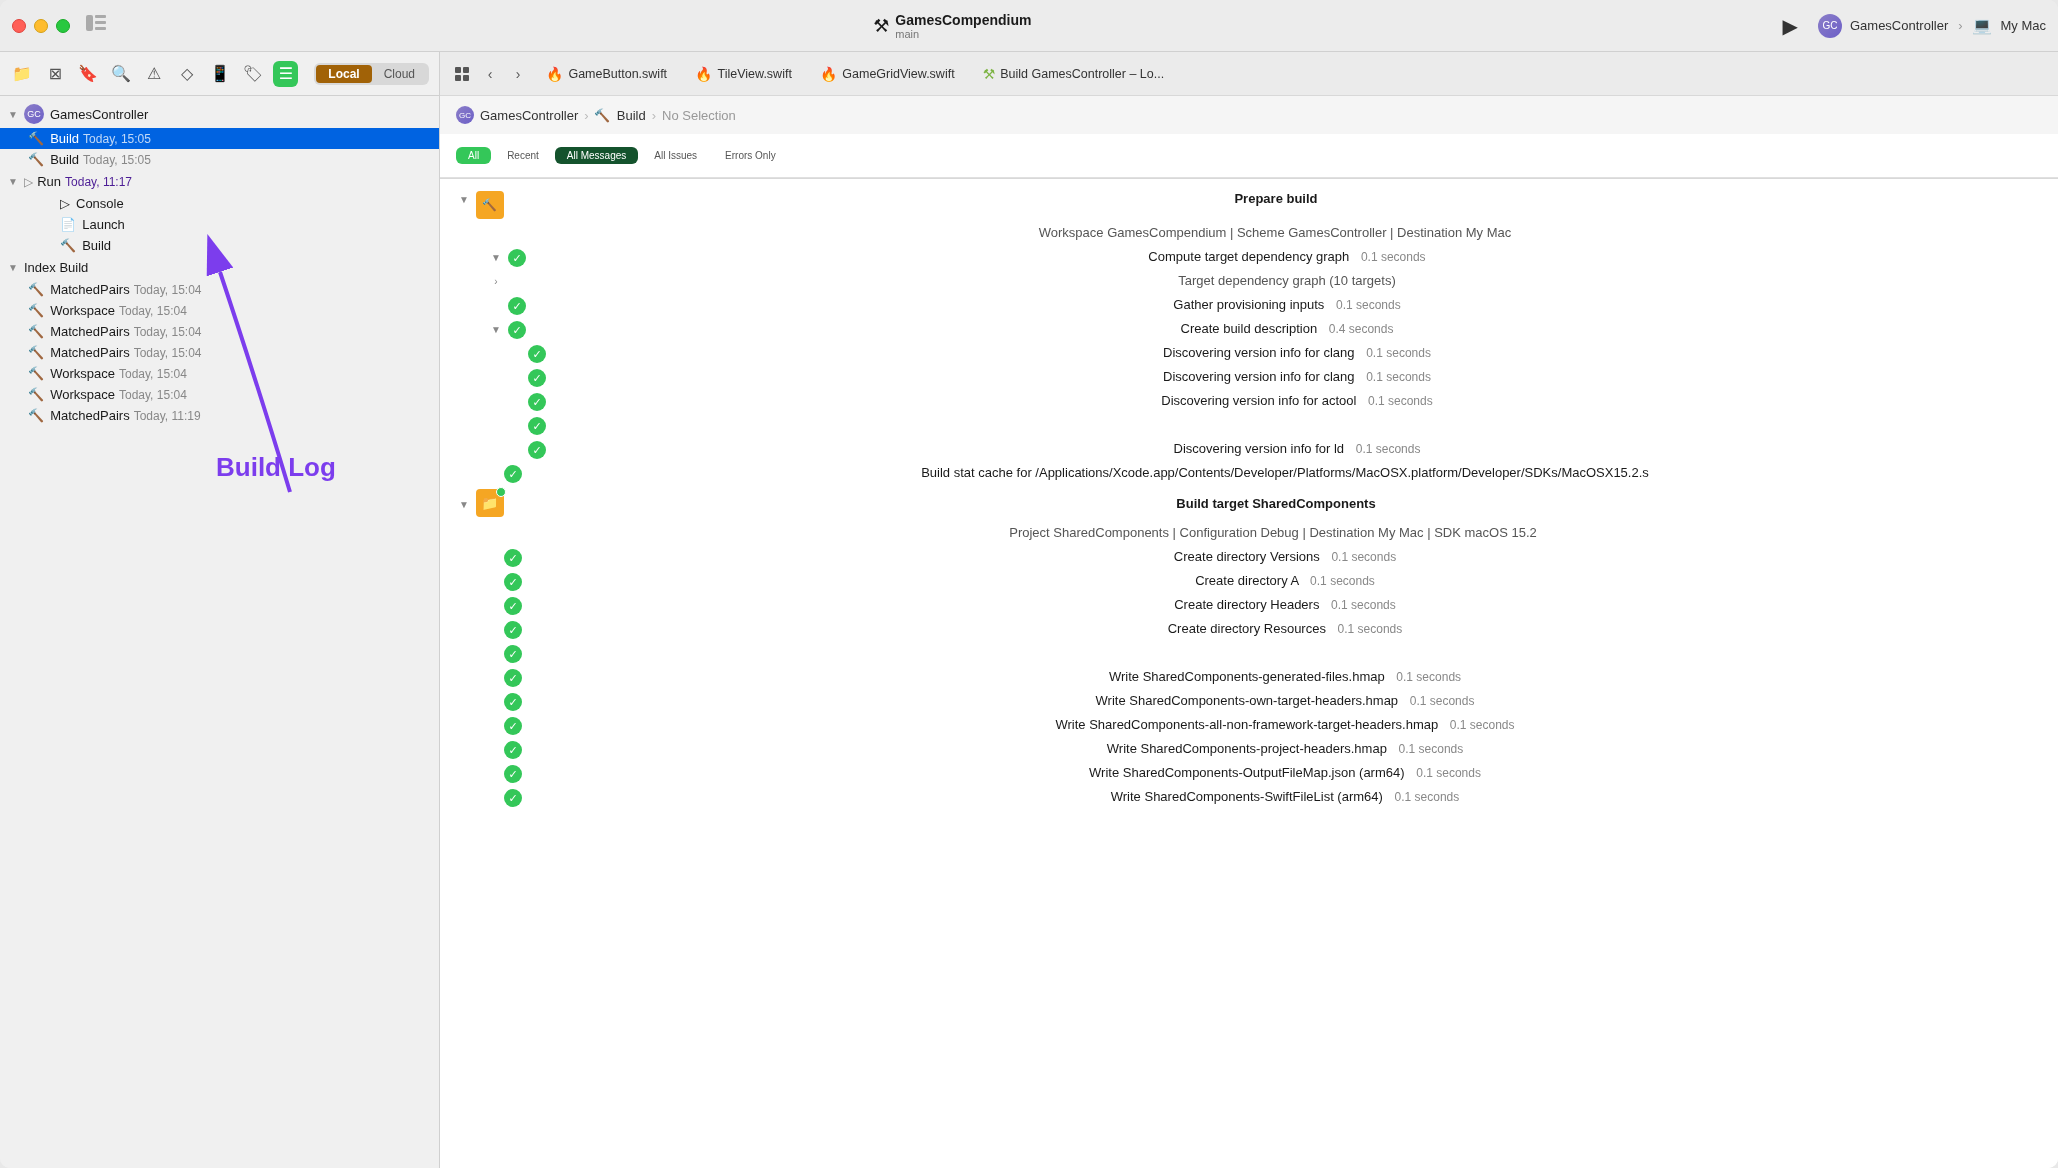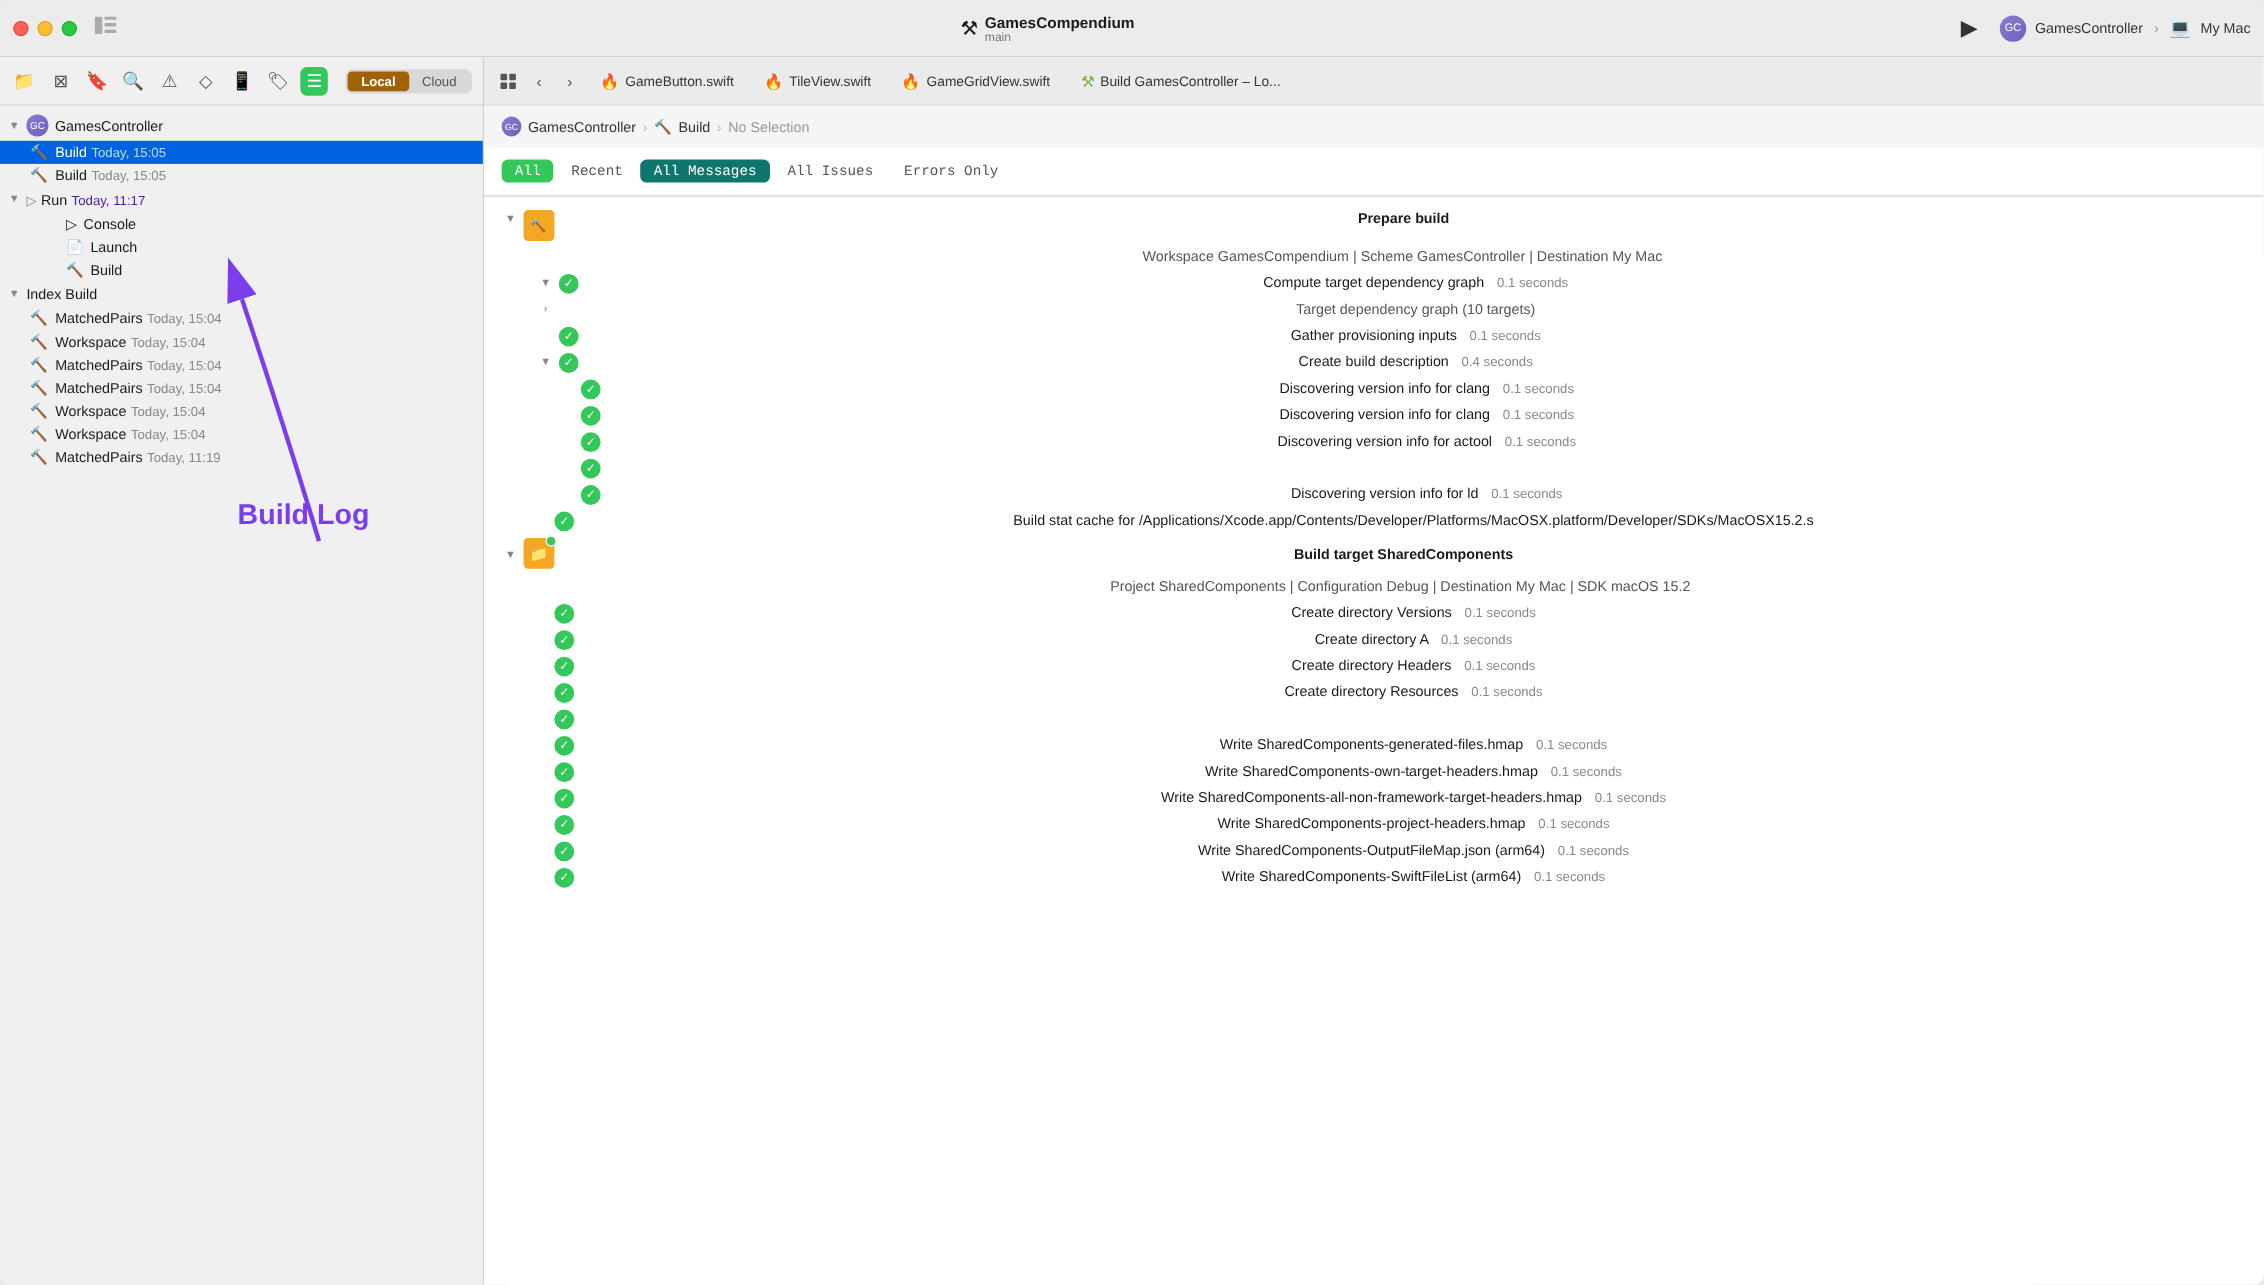--- a/index.html
+++ b/index.html
@@ -277,36 +277,35 @@
       align-items: center;
       padding: 0 16px;
       gap: 4px;
       border-bottom: 1px solid #e0e0e0;
       background: #ffffff;
     }
 
     .filter-tab {
       padding: 3px 12px;
       border-radius: 6px;
-      font-size: 13px;
+      font-size: 10px;
       cursor: pointer;
       border: none;
       background: transparent;
       color: #555;
-      font-family: Liberation Mono, monospace;
     }
 
     .filter-tab.active-green {
       background: #34c759;
       color: white;
       font-weight: 500;
     }
 
     .filter-tab.active-blue {
-      background: #0f766e;
+      background: #14532d;
       color: white;
       font-weight: 500;
     }
 
     
     .build-log-content {
       flex: 1;
       overflow-y: auto;
       padding: 8px 0;
       background: white;

